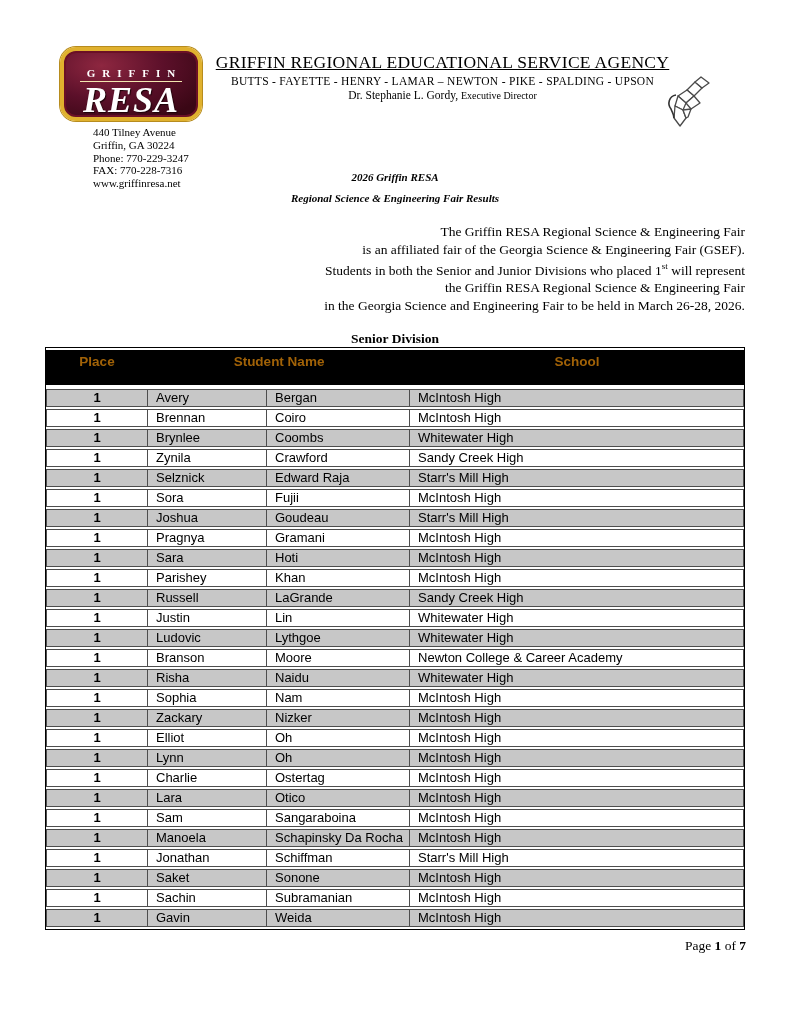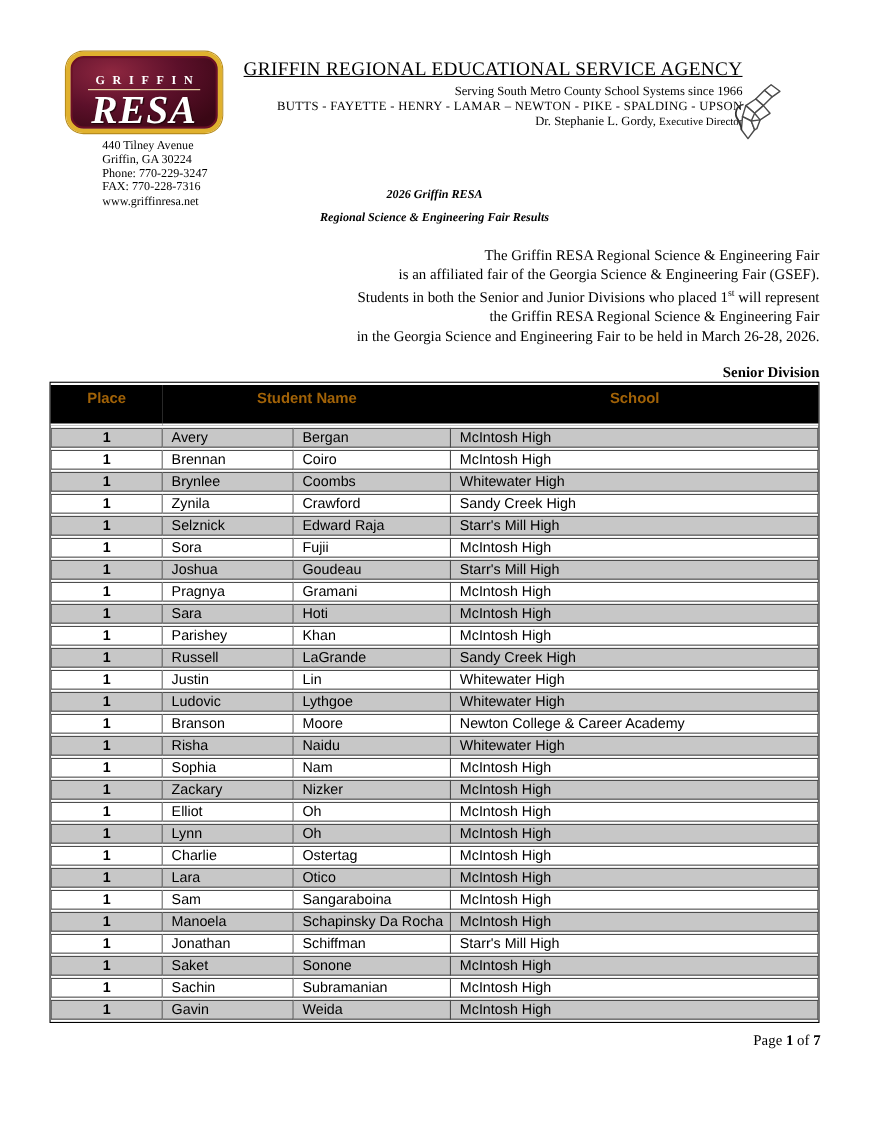--- a/index.html
+++ b/index.html
@@ -43,21 +43,21 @@
     font-weight: bold;
     letter-spacing: 1px;
     line-height: 34px;
     text-shadow: 1px 1px 1px #1d0208;
     font-style: italic;
   }
   .header-center {
     position: absolute;
     left: 210px; top: 52px;
     width: 465px;
-    text-align: right;
+    text-align: center;
   }
   .agency-title {
     font-size: 17.5px;
     letter-spacing: 0.3px;
     text-decoration: underline;
     white-space: nowrap;
   }
   .agency-tagline { font-size: 11.5px; margin-top: 4px; }
   .agency-counties { font-size: 11.5px; margin-top: 2px; letter-spacing: 0.3px; }
   .director-line { font-size: 11.5px; margin-top: 2px; }
@@ -85,21 +85,21 @@
     position: absolute;
     top: 223px; left: 45px; width: 700px;
     text-align: right;
     font-size: 13.5px;
     line-height: 17.6px;
   }
   .intro sup { font-size: 9px; }
   .section-title {
     position: absolute;
     top: 331px; left: 45px; width: 700px;
-    text-align: right;
+    text-align: center;
     font-size: 13.5px;
     font-weight: bold;
   }
 
   
   .table-wrap { position: absolute; top: 347px; left: 45px; }
   table.results {
     width: 700px;
     border-collapse: separate;
     border-spacing: 0 2px;
@@ -154,21 +154,20 @@
 
 <div class="page">
 
   <div class="logo">
     <div class="logo-griffin">GRIFFIN</div>
     <div class="logo-resa">RESA</div>
   </div>
 
   <div class="header-center">
     <div class="agency-title">GRIFFIN REGIONAL EDUCATIONAL SERVICE AGENCY</div>
-    <div class="agency-tagline">Serving South Metro County School Systems since 1966</div>
     <div class="agency-counties">BUTTS -  FAYETTE -  HENRY -  LAMAR – NEWTON - PIKE - SPALDING - UPSON</div>
     <div class="director-line">
       <span>Dr. Stephanie L. Gordy,</span>
       <span class="director-title">Executive Director</span>
     </div>
   </div>
 
   <svg class="map-icon" width="52" height="56" viewBox="0 0 52 56">
     <g fill="#ffffff" stroke="#4a4a4a" stroke-width="1.3" stroke-linejoin="round">
       <path d="M27,14 L35,6 L42,12 L34,20 Z"></path>

